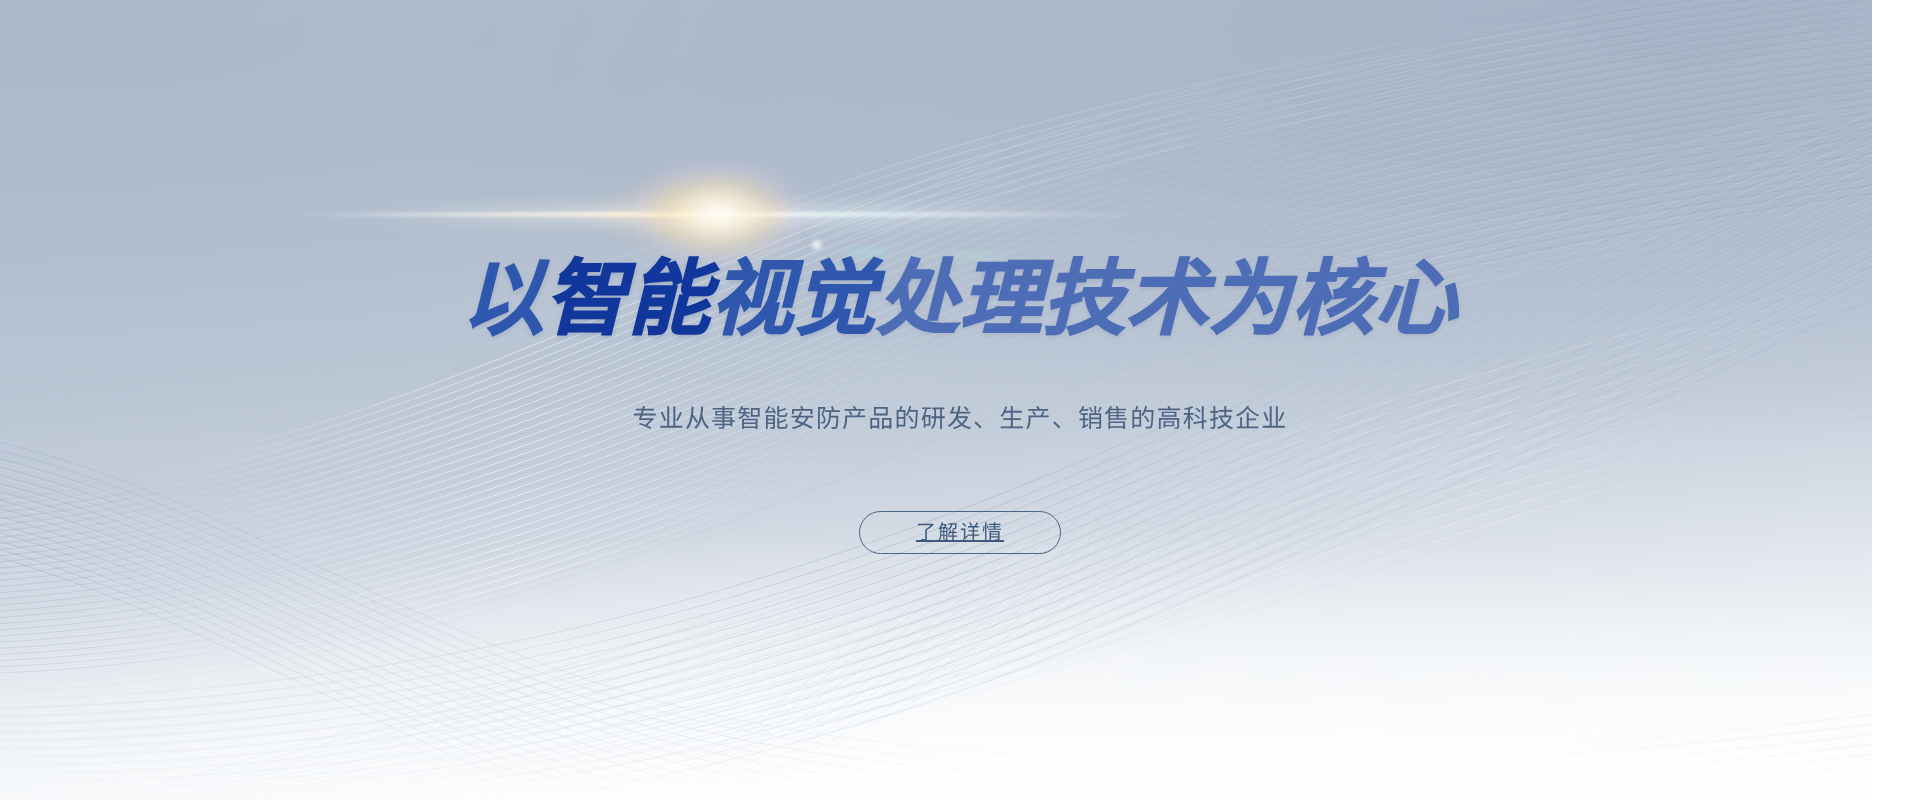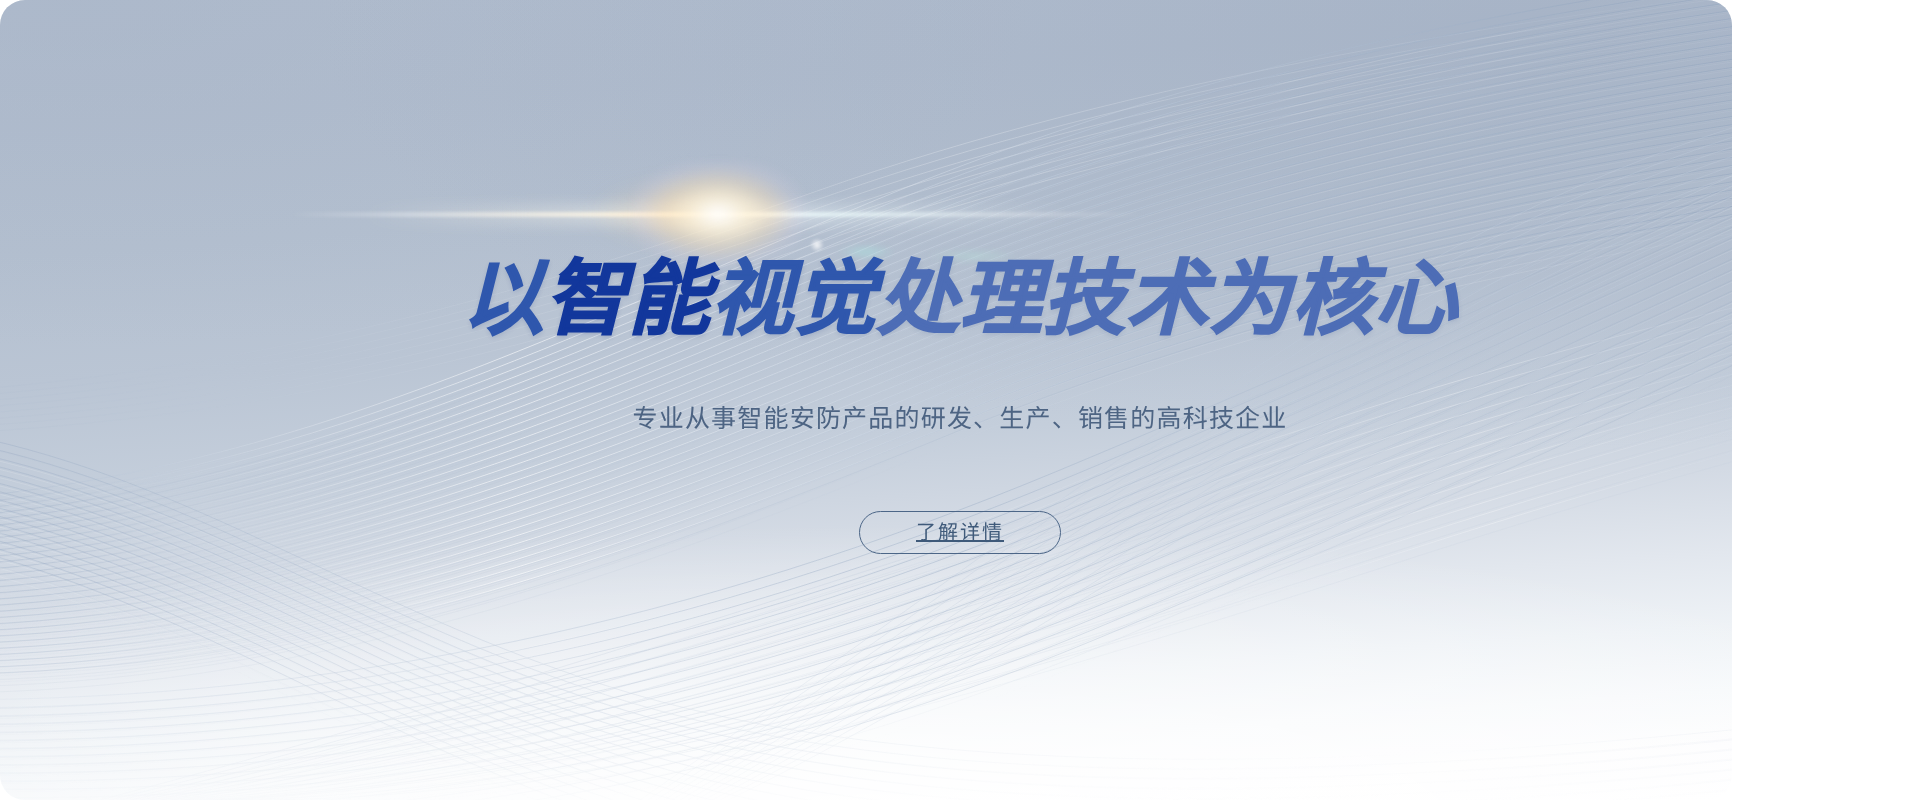--- a/index.html
+++ b/index.html
@@ -7,36 +7,35 @@
   html, body {
     width:1920px; height:800px;
     overflow:hidden;
     background:#ffffff;
     font-family:"Liberation Sans","DejaVu Sans",sans-serif;
   }
 
   
   .hero {
     position:relative;
-    width:1732px; height:800px;
+    width:1872px; height:800px;
     overflow:hidden;
     background:
       linear-gradient(176deg,
         #b3bfd0 0%,
         #b2becf 14%,
         #b4c0d0 28%,
         #bac5d4 42%,
         #c4cedb 54%,
         #d3dae4 64%,
         #e2e7ee 73%,
         #eef2f6 81%,
         #f7f9fb 88%,
         #fdfdfe 94%,
         #ffffff 100%);
-    border-radius: 25px;
   }
 
   
   .wash-a {
     position:absolute; inset:0;
     background:
       radial-gradient(120% 90% at 88% 4%, rgba(150,164,186,.40) 0%, rgba(150,164,186,0) 58%),
       radial-gradient(90% 70% at 4% 0%, rgba(158,171,191,.32) 0%, rgba(158,171,191,0) 62%),
       radial-gradient(130% 70% at 50% 104%, rgba(255,255,255,.95) 0%, rgba(255,255,255,0) 55%);
     pointer-events:none;

